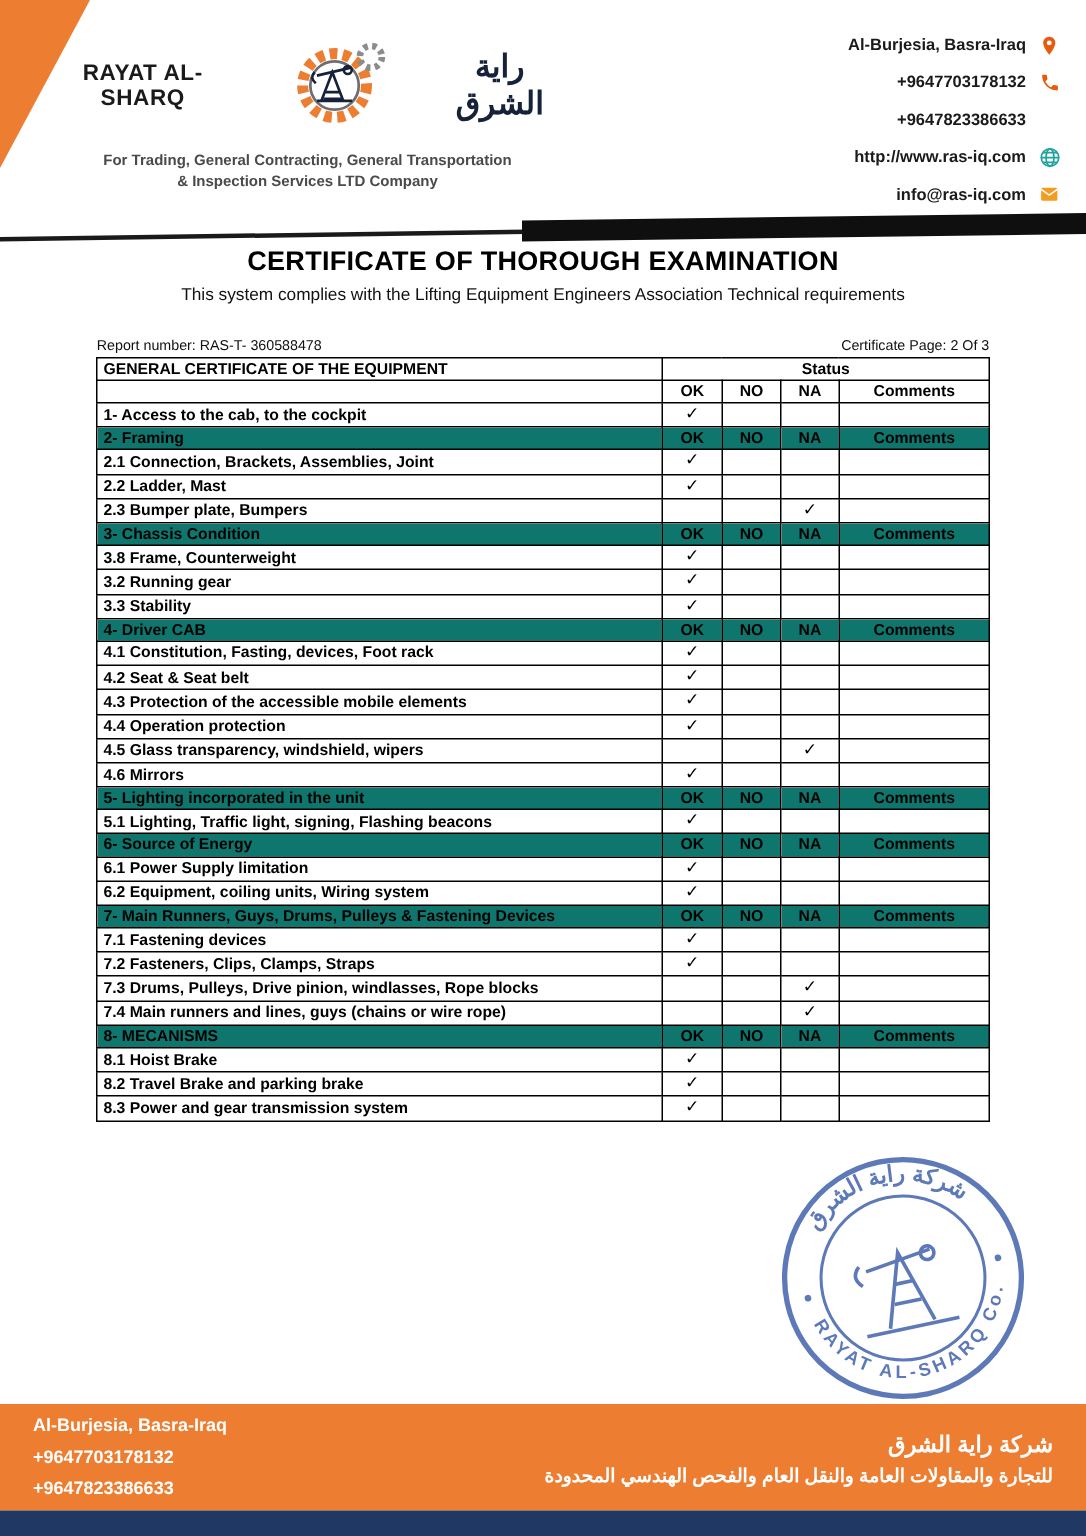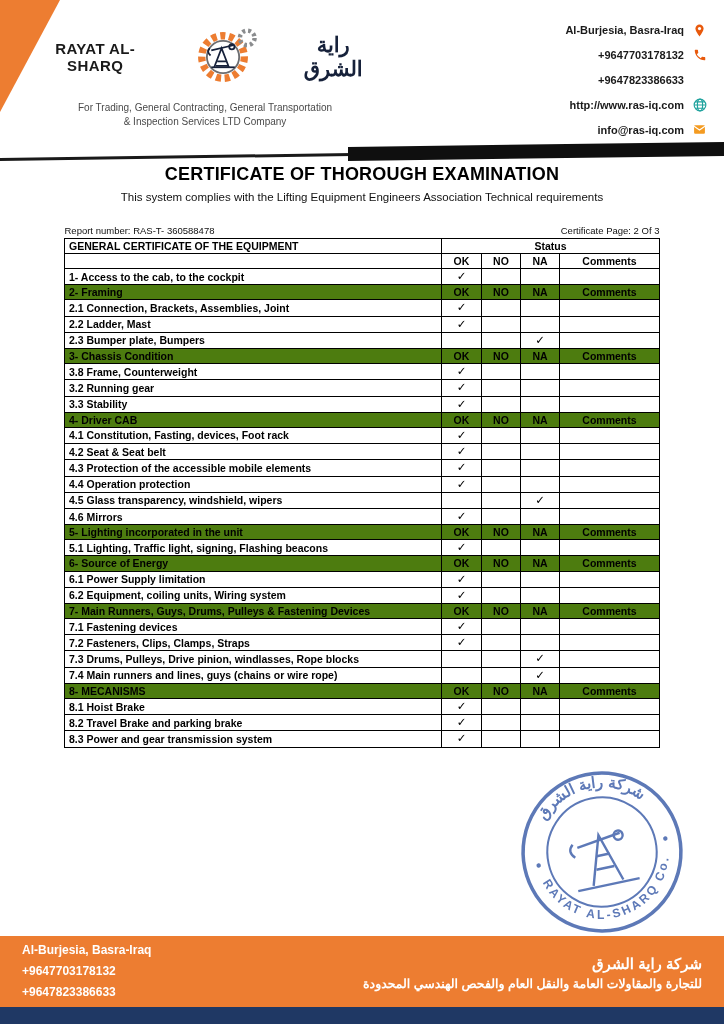--- a/index.html
+++ b/index.html
@@ -12,21 +12,21 @@
   .corner { position: absolute; top: 0; left: 0; width: 0; height: 0;
     border-top: 112px solid #ED7D31; border-right: 60px solid transparent; }
 
   
   .header { position: relative; display: flex; justify-content: space-between;
     padding: 12px 16px 0 30px; height: 142px; }
   .logo-wrap { width: 350px; text-align: center; padding-top: 4px; }
   .logo-row { display: flex; align-items: center; justify-content: center; gap: 19px; }
   .logo-en { font-size: 15px; font-weight: bold; letter-spacing: .4px; color: #1a1a1a; }
   .logo-ar { font-size: 21px; font-weight: bold; color: #16213a; }
-  .tagline { margin-top: 3px; font-size: 10px; font-weight: normal; color: #4a4a4a; line-height: 1.4; }
+  .tagline { margin-top: 3px; font-size: 10px; font-weight: bold; color: #4a4a4a; line-height: 1.4; }
   .contacts { display: flex; flex-direction: column; padding-top: 6px; width: 240px; }
   .contact-row { display: flex; align-items: center; justify-content: flex-end; gap: 7px;
     height: 26px; font-size: 11px; font-weight: bold; color: #1a1a1a; }
   .contact-icon { width: 17px; height: 16px; display: flex; align-items: center; justify-content: center; }
 
   
   .divider { display: block; width: 724px; height: 22px; }
 
   
   .doc-title { text-align: center; font-size: 18px; font-weight: bold; letter-spacing: .2px; }
@@ -34,21 +34,21 @@
   .meta-row { width: 595px; margin: 22px auto 2px auto; display: flex; justify-content: space-between;
     font-size: 9.5px; color: #111; }
 
   
   table.checklist { width: 595px; margin: 0 auto; border-collapse: collapse; table-layout: fixed;
     font-size: 10.5px; font-weight: bold; }
   table.checklist td { border: 1px solid #000; height: 14px; padding: 1px 4px; line-height: 1.15;
     overflow: hidden; white-space: nowrap; }
   td.desc { text-align: left; padding-left: 6px; }
   td.center { text-align: center; }
-  tr.section td { background: #4d7c0f; }
+  tr.section td { background: #0f766e; }
   td.check { text-align: center; font-size: 11.5px; font-weight: normal; }
   tr.title-row td { font-size: 10.5px; }
 
   
   .stamp { position: absolute; left: 516px; top: 766px; width: 172px; height: 172px;
     opacity: .82; transform: rotate(-12deg); pointer-events: none; }
 
   
   .footer { position: absolute; left: 0; right: 0; bottom: 17px; height: 71px; background: #ED7D31;
     color: #fff; display: flex; justify-content: space-between; align-items: center; padding: 0 22px; }

